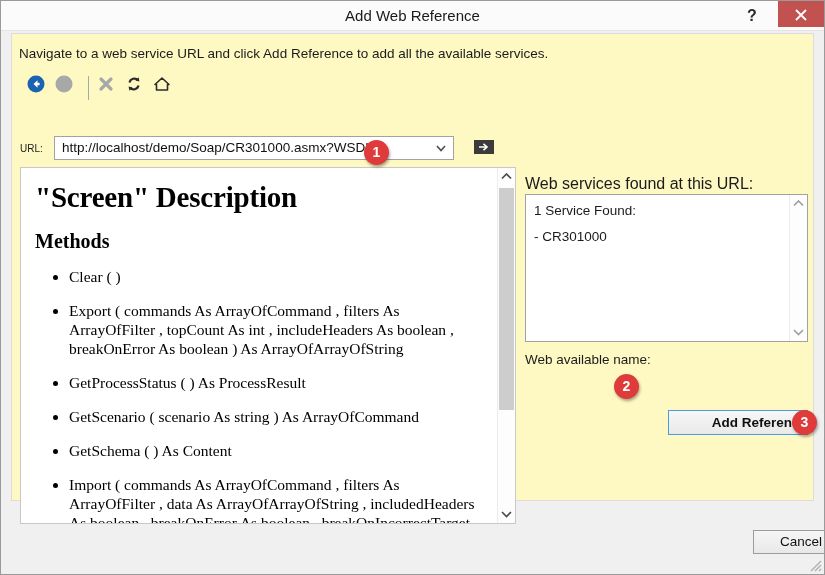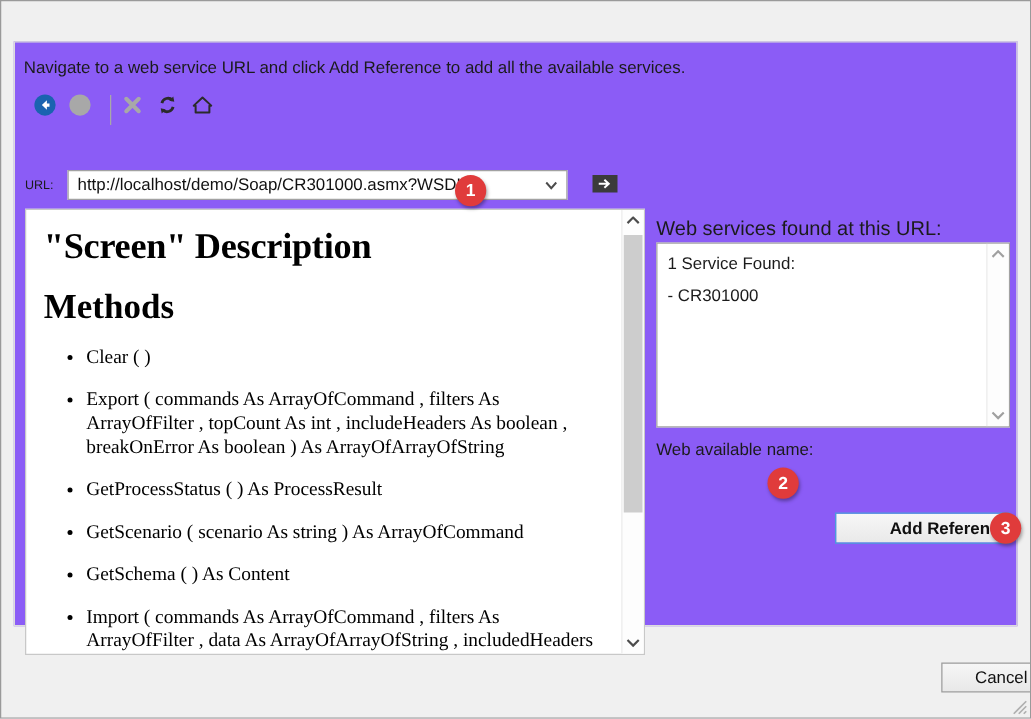--- a/index.html
+++ b/index.html
@@ -51,21 +51,21 @@
   }
   #close-button svg { position: absolute; left: 17px; top: 8px; }
 
   
   #panel {
     position: absolute;
     left: 10px; top: 32px;
     width: 803px; height: 468px;
     box-sizing: border-box;
     border: 1px solid #dcdcdc;
-    background: #8b5cf6;
+    background: #fef9c3;
   }
 
   #instruction {
     position: absolute; left: 7px; top: 12px;
     font-size: 13.5px; color: #1b1b1b;
     white-space: nowrap;
   }
 
   
   #toolbar { position: absolute; left: 8px; top: 40px; width: 180px; height: 32px; }
@@ -126,21 +126,21 @@
     font-family: "Liberation Serif", serif;
     color: #000;
     padding: 10px 14px 0 14px;
   }
   #doc-title {
     font-size: 29px; font-weight: bold;
     margin: 3px 0 0 0;
     letter-spacing: -0.2px;
   }
   #doc-subtitle {
-    font-size: 28px; font-weight: bold;
+    font-size: 20px; font-weight: bold;
     margin: 16px 0 0 0;
   }
   #methods-list {
     margin: 14px 0 0 0;
     padding-left: 34px;
     list-style: disc;
   }
   #methods-list li {
     font-size: 15.5px;
     line-height: 19px;
@@ -269,20 +269,29 @@
   }
   #badge-1 { left: 352px; top: 106px; }
   #badge-2 { left: 602px; top: 340px; }
   #badge-3 { left: 780px; top: 376px; }
 </style>
 </head>
 <body>
 
 <div id="dialog">
 
+  <div id="titlebar">
+    <div id="title-text">Add Web Reference</div>
+    <div id="help-button">?</div>
+    <div id="close-button">
+      <svg width="12" height="12" viewBox="0 0 12 12">
+        <path d="M1 1 L11 11 M11 1 L1 11" stroke="#ffffff" stroke-width="1.8" fill="none"></path>
+      </svg>
+    </div>
+  </div>
 
   <div id="panel">
 
     <div id="instruction">Navigate to a web service URL and click Add Reference to add all the available services.</div>
 
     <div id="toolbar">
 
       <div class="tb-icon" id="tb-back">
         <svg width="20" height="20" viewBox="0 0 20 20">
           <circle cx="10" cy="10" r="8.5" fill="#1a63b0"></circle>

